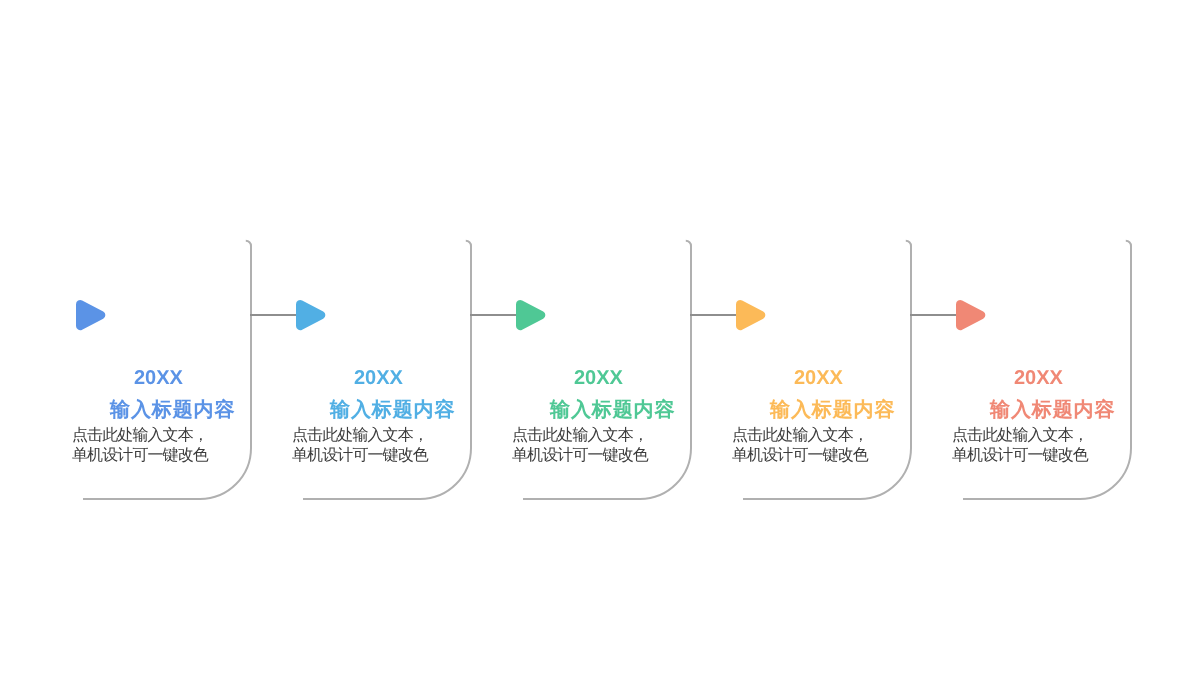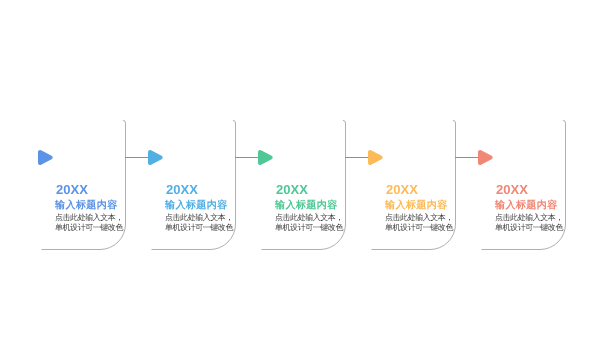--- a/index.html
+++ b/index.html
@@ -13,25 +13,25 @@
   .card{position:absolute;top:123px;width:110px;height:126.5px;}
   .outline{position:absolute;left:0;top:-3px;overflow:visible;}
 
   
   .tri{position:absolute;width:14.7px;height:15.1px;left:23.3px;top:27.45px;overflow:visible;}
 
   
   .conn{position:absolute;top:157px;width:23.3px;height:1.2px;}
 
   
-  .t-year{position:absolute;left:41px;top:59.7px;font-size:13px;font-weight:bold;
+  .t-year{position:absolute;left:52px;top:59.7px;font-size:10px;font-weight:bold;
           line-height:13px;letter-spacing:0;white-space:nowrap;}
   .t-title{position:absolute;left:40px;top:76.6px;font-size:10px;font-weight:bold;
            line-height:11px;letter-spacing:0.45px;white-space:nowrap;}
-  .t-body{position:absolute;left:40px;top:89.7px;font-size:8px;font-weight:normal;
+  .t-body{position:absolute;left:21px;top:89.7px;font-size:8px;font-weight:normal;
           line-height:10.7px;letter-spacing:-0.45px;white-space:nowrap;}
 </style>
 </head>
 <body>
 
 <div id="stage" style="background: rgb(255, 255, 255);">
   <div class="card" style="left:15px">
     <svg class="outline" viewBox="0 0 114 134" width="114" height="134">
       <path class="outline-path" d="M107.9 0.4 A2.6 2.6 0 0 1 110.5 3.0 L110.5 104 A25.5 25.5 0 0 1 85 129.5 L26.5 129.5" fill="none" stroke-width="1" stroke="#b0b0b0"></path>
     </svg>

